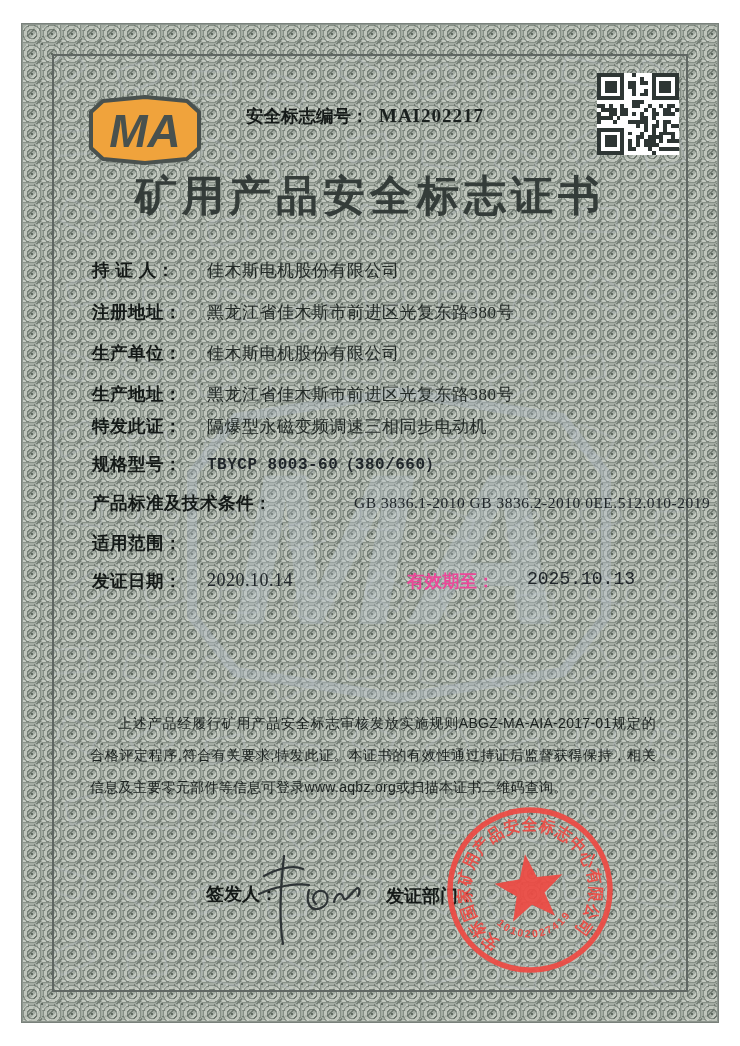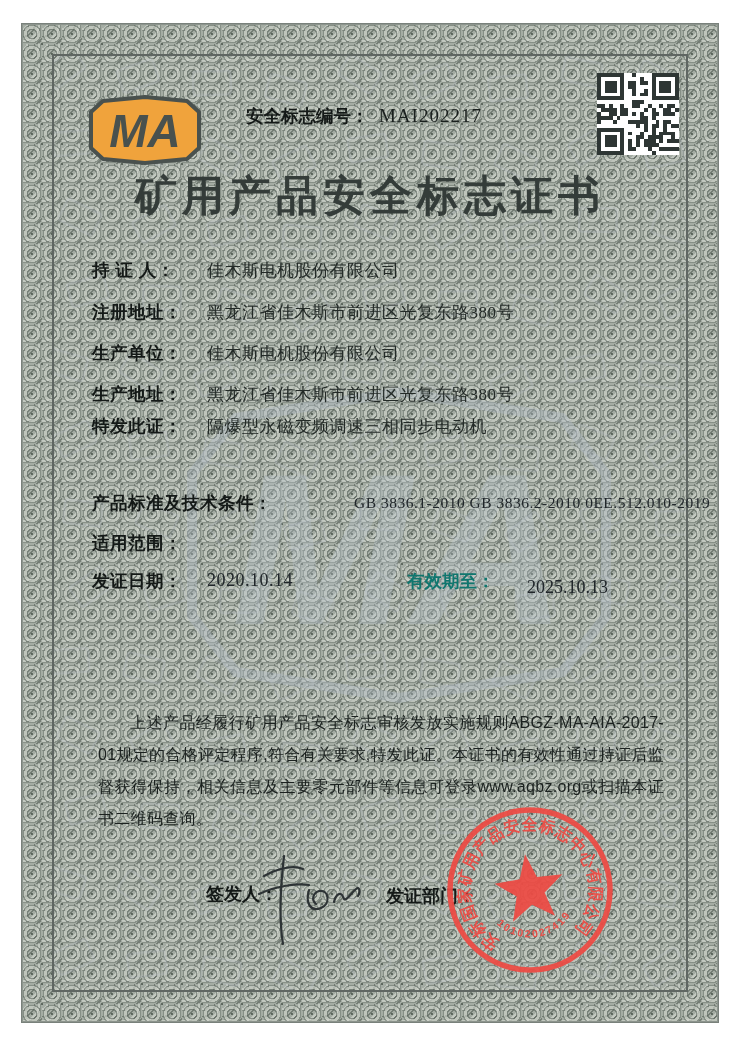--- a/index.html
+++ b/index.html
@@ -27,40 +27,40 @@
   
   .wm-layer{position:absolute;inset:0;overflow:hidden;z-index:0;}
   .wm-tile{position:absolute;width:36px;height:22px;border:2.5px solid rgba(186,192,198,.30);
            border-radius:4px;box-shadow:inset 0 0 0 1px rgba(186,192,198,.18);}
   .big-wm{position:absolute;left:120px;top:320px;width:450px;height:340px;z-index:0;}
   .content{position:absolute;inset:0;z-index:1;}
   
   .ma-badge{position:absolute;left:34px;top:39px;}
   .certno{position:absolute;left:192px;top:48px;white-space:nowrap;}
   .certno .lbl{font-size:17.5px;font-weight:700;color:#141917;}
-  .certno .val{font-family:"Liberation Serif",serif;font-size:19px;color:#1a201e;letter-spacing:1px;margin-left:6px;}
+  .certno .val{font-family:"Liberation Serif",serif;font-size:19px;color:#1a201e;letter-spacing:1px;margin-left:6px;font-weight:bold;}
   .qr{position:absolute;left:543px;top:17px;width:82px;height:82px;}
   .title{position:absolute;left:0;right:0;top:112px;text-align:center;
          font-family:"Liberation Serif",serif;font-weight:700;font-size:42px;
          letter-spacing:5px;color:#343c39;}
   
   .row{position:absolute;left:38px;right:20px;white-space:nowrap;}
   .row .lbl{font-size:17.5px;font-weight:700;color:#141917;letter-spacing:.5px;}
   .row .val{position:absolute;left:115px;top:1px;font-family:"Liberation Serif",serif;
             font-size:17px;color:#20262 3;color:#20262a;letter-spacing:.5px;}
   .row .val.kai{color:#232a27;}
   .row .val.mono{font-family:"Liberation Mono",monospace;font-weight:700;font-size:16px;top:2px;}
   .row .val.std{left:262px;font-size:15.5px;top:3px;}
   .row .val.date{font-size:18px;}
-  .lbl2{position:absolute;left:315px;top:0;font-size:17.5px;font-weight:700;color:#0f766e;}
-  .val2{position:absolute;left:435px;top:8px;font-family:Liberation Serif, serif;font-size:18px;color:#20262a;}
+  .lbl2{position:absolute;left:315px;top:0;font-size:17.5px;font-weight:700;color:#ec4899;}
+  .val2{position:absolute;left:435px;top:0;font-family:Liberation Mono, monospace;font-size:18px;color:#20262a;}
   
   .statement{position:absolute;left:36px;top:651px;width:566px;
-             font-size:16px;line-height:32px;text-align:justify;text-indent:2em;
-             color:#1b211f;letter-spacing:.3px;margin-left:8px;}
+             font-size:14px;line-height:32px;text-align:justify;text-indent:2em;
+             color:#1b211f;letter-spacing:.3px;}
   
   .shield{position:absolute;left:30px;top:788px;}
   .signer{position:absolute;left:152px;top:826px;font-size:18px;font-weight:700;color:#141917;}
   .sig{position:absolute;left:196px;top:792px;}
   .dept{position:absolute;left:332px;top:828px;font-size:18px;font-weight:700;color:#141917;}
   .seal{position:absolute;left:388px;top:746px;width:176px;height:176px;opacity:.93;}
 </style>
 </head>
 <body>
 
@@ -355,20 +355,24 @@
         <span class="val kai">佳木斯电机股份有限公司</span>
       </div>
       <div class="row" style="top:326px">
         <span class="lbl">生产地址：</span>
         <span class="val kai">黑龙江省佳木斯市前进区光复东路380号</span>
       </div>
       <div class="row" style="top:358px">
         <span class="lbl">特发此证：</span>
         <span class="val kai">隔爆型永磁变频调速三相同步电动机</span>
       </div>
+      <div class="row" style="top:396px">
+        <span class="lbl">规格型号：</span>
+        <span class="val mono">TBYCP 8003-60（380/660）</span>
+      </div>
       <div class="row" style="top:435px">
         <span class="lbl">产品标准及技术条件：</span>
         <span class="val std">GB 3836.1-2010 GB 3836.2-2010 0EE.512.010-2019</span>
       </div>
       <div class="row" style="top:475px">
         <span class="lbl">适用范围：</span>
       </div>
 
       <div class="row" style="top:513px">
         <span class="lbl">发证日期：</span>

